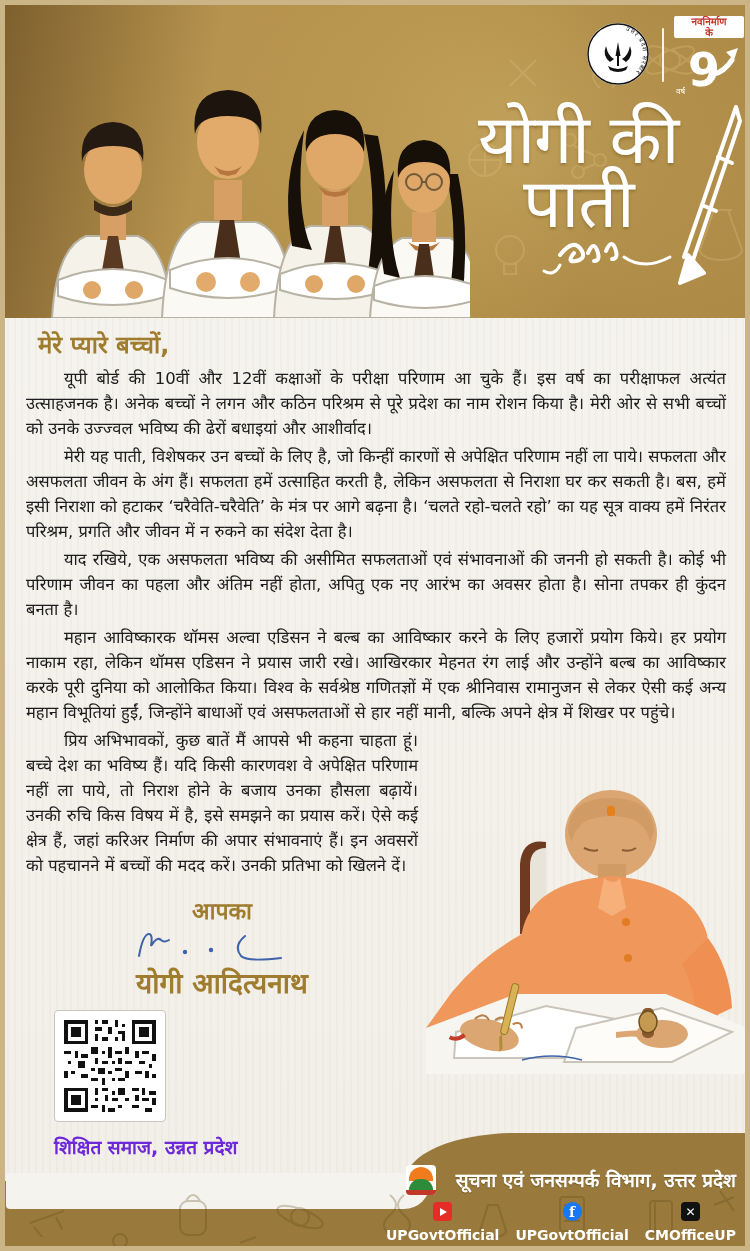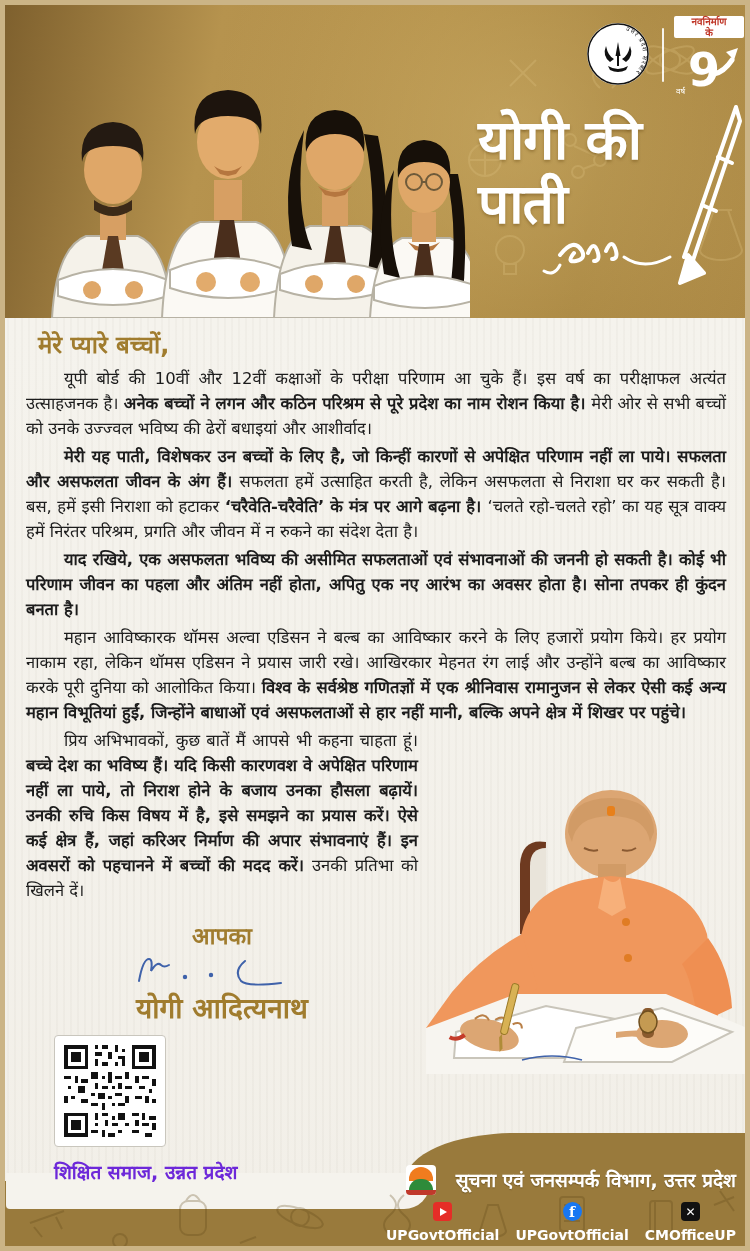--- a/index.html
+++ b/index.html
@@ -13,32 +13,32 @@
           radial-gradient(circle at 68% 42%, rgba(210,180,110,.55), rgba(0,0,0,0) 55%),
           linear-gradient(100deg,#7d5f2d 0%, #b6934e 28%, #b08c45 55%, #a5823d 78%, #ad8a46 100%);}
   .hero svg{display:block;}
   .building{position:absolute;left:0;top:0;}
   .hero-doodles{position:absolute;right:0;top:0;opacity:.55;}
   .students{position:absolute;left:22px;bottom:0;}
   .emblem{position:absolute;left:586px;top:22px;width:64px;height:64px;}
   .logo-divider{position:absolute;left:662px;top:28px;width:2px;height:54px;background:rgba(255,255,255,.9);border-radius:2px;}
   .navnirman{position:absolute;left:674px;top:16px;width:70px;text-align:center;}
   .navnirman .tag{display:inline-block;background:#ffffff;color:#c0392b;font-weight:bold;font-size:10px;line-height:11px;padding:0 15px;border-radius:2px;}
-  .title{position:absolute;left:478px;top:108px;color:#ffffff;font-weight:bold;font-size:55px;line-height:64px;letter-spacing:-1px;text-shadow:0 2px 3px rgba(90,60,10,.35);}
+  .title{position:absolute;left:478px;top:108px;color:#ffffff;font-weight:normal;font-size:68px;line-height:64px;letter-spacing:-1px;text-shadow:0 2px 3px rgba(90,60,10,.35);text-align:center;}
   .pen-art{position:absolute;left:540px;top:95px;}
 
   
   .paper{position:absolute;top:318px;left:0;width:750px;height:933px;z-index:3;
          background:
            repeating-linear-gradient(90deg, rgba(120,110,90,.04) 0 2px, rgba(0,0,0,0) 2px 7px),
            linear-gradient(#f5f3ed,#f2efe8);}
   .letter{position:absolute;top:330px;left:26px;width:700px;z-index:7;color:#1c1c1c;}
   .salutation{color:#a07c2e;font-weight:bold;font-size:24px;line-height:30px;margin:0 0 6px 12px;}
   .para{margin:0 0 3px 0;font-size:16.5px;line-height:25px;text-align:justify;text-indent:38px;}
-  .para b{font-weight:bold;}
+  .para b{font-weight:normal;}
   .yogi-wrap{float:right;width:326px;height:292px;margin:54px -26px 0 8px;}
   .signoff{width:400px;text-align:center;margin-top:20px;}
   .signoff .apka{color:#a07c2e;font-weight:bold;font-size:23px;line-height:26px;}
   .sig-svg{display:block;margin:2px auto 0;}
   .signoff .name{color:#a07c2e;font-weight:bold;font-size:28px;line-height:32px;}
   .qr-block{width:230px;margin:10px 0 0 28px;}
   .qr-box{width:112px;height:112px;background:#fff;border:1px solid #c9c6bd;border-radius:4px;padding:6px;}
   .qr-caption{margin-top:8px;font-size:19px;font-weight:bold;color:#6d28d9;white-space:nowrap;}
 
   

